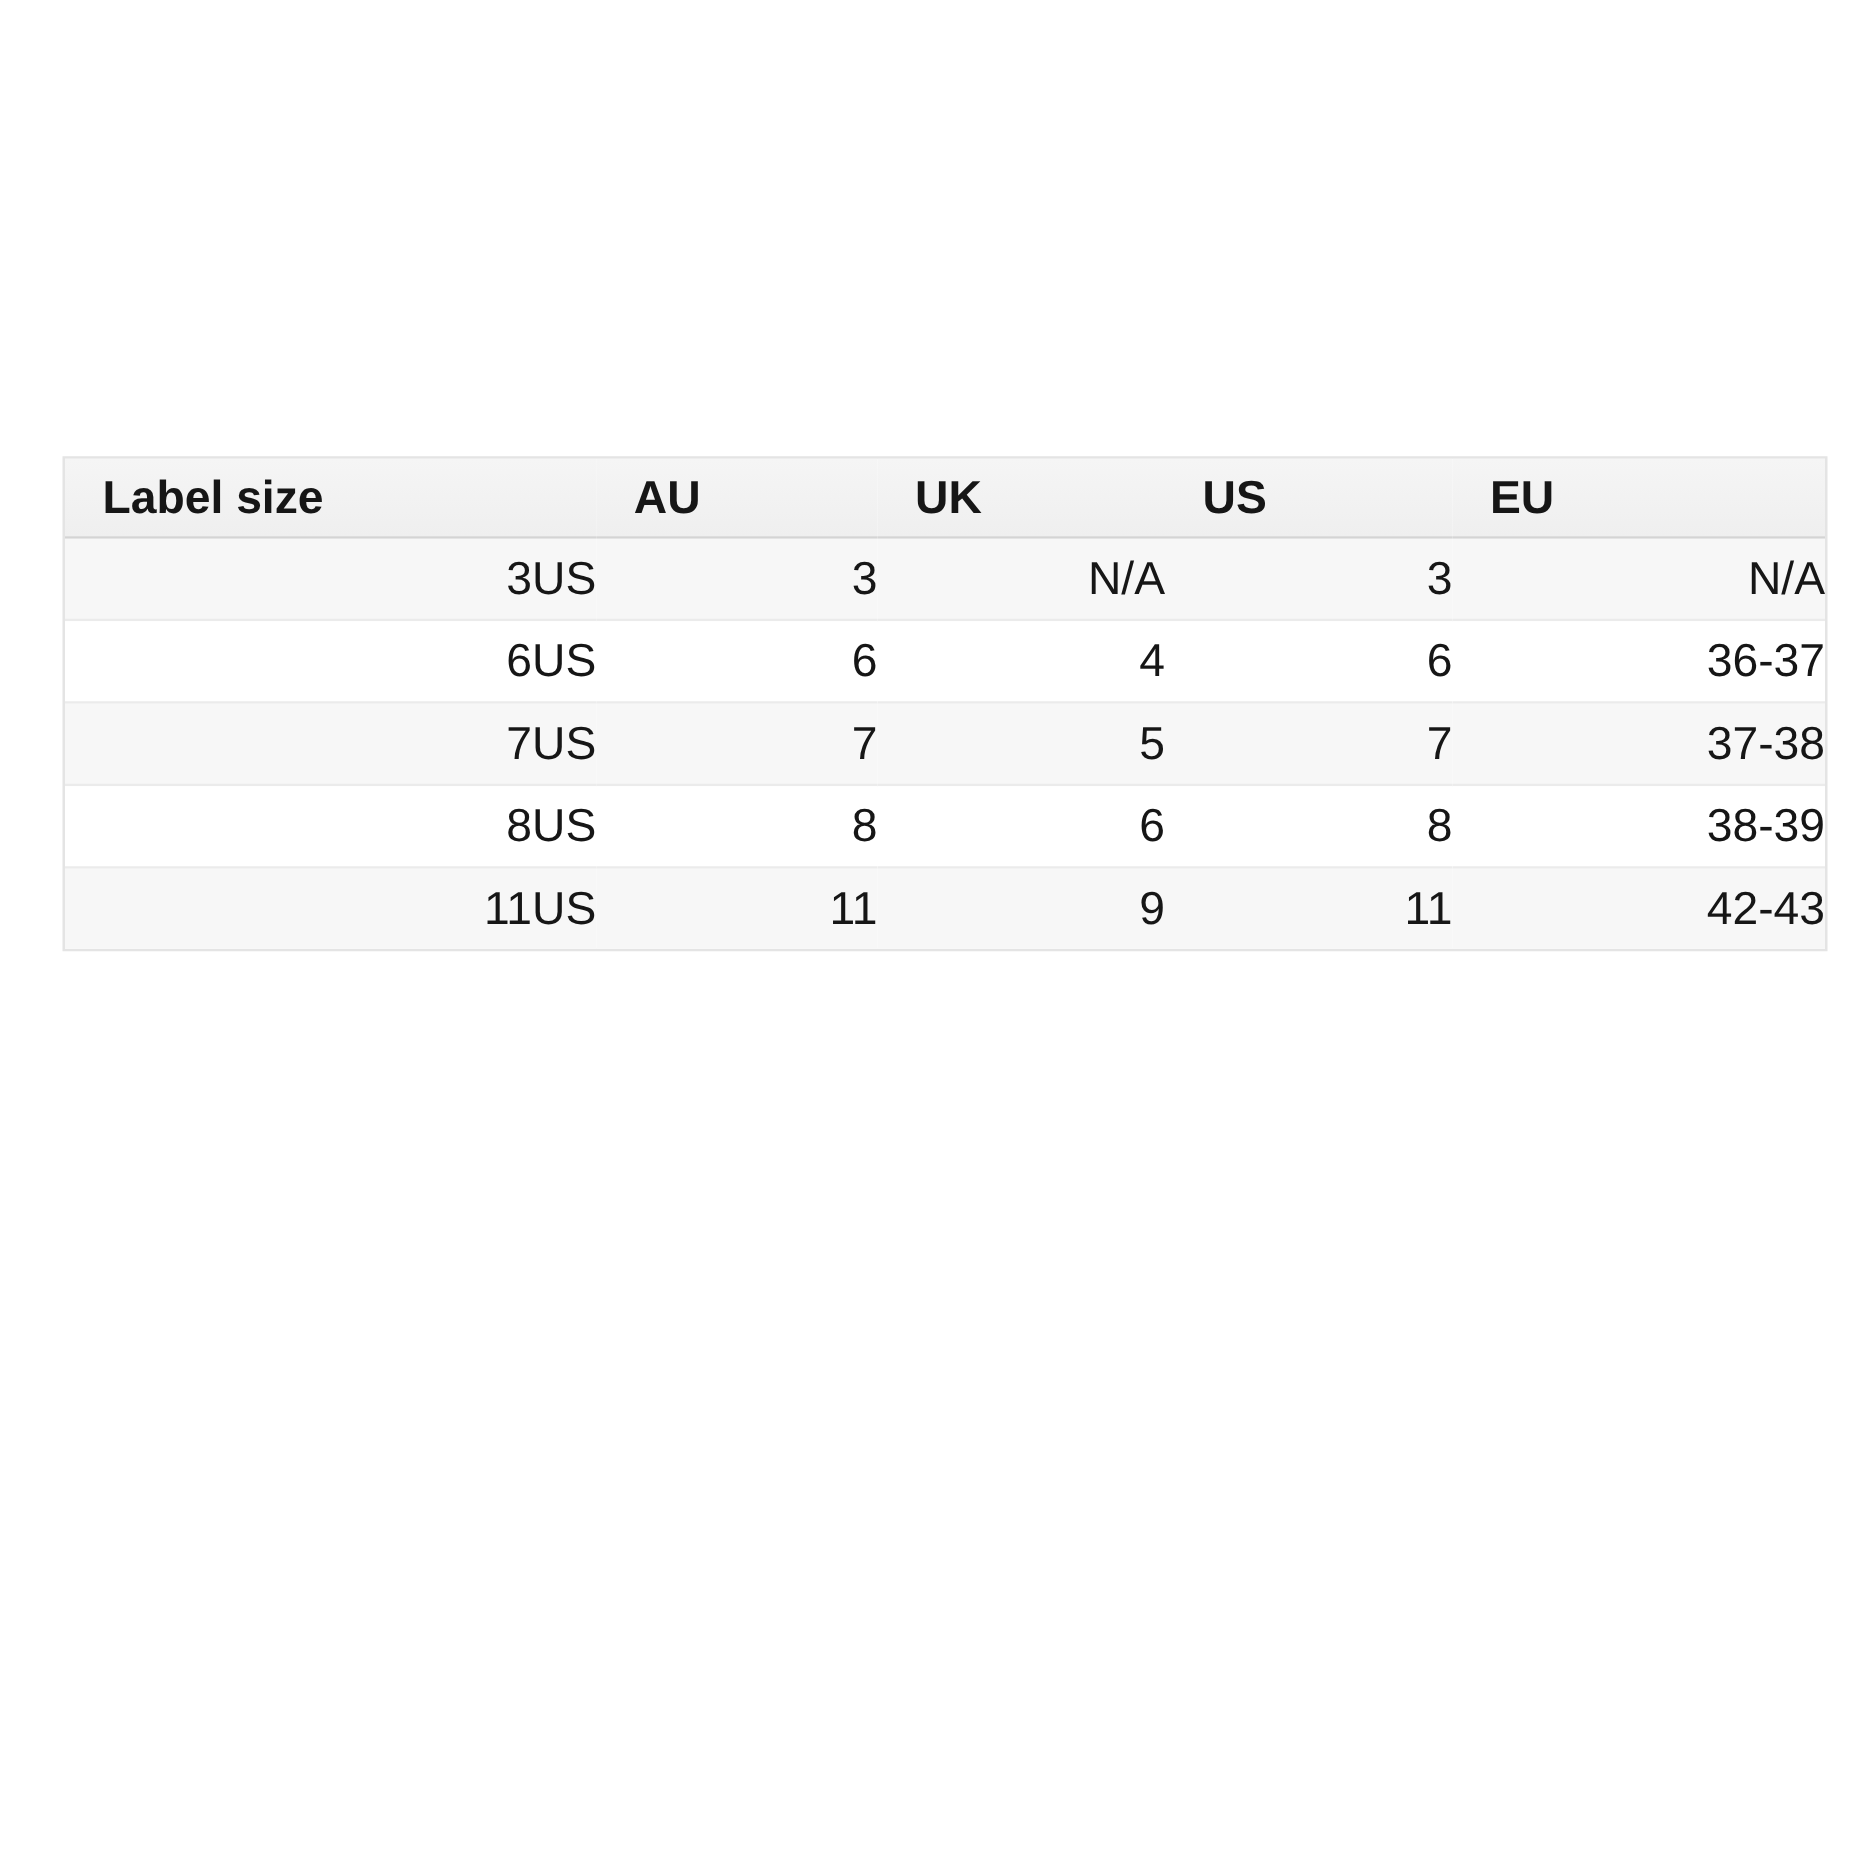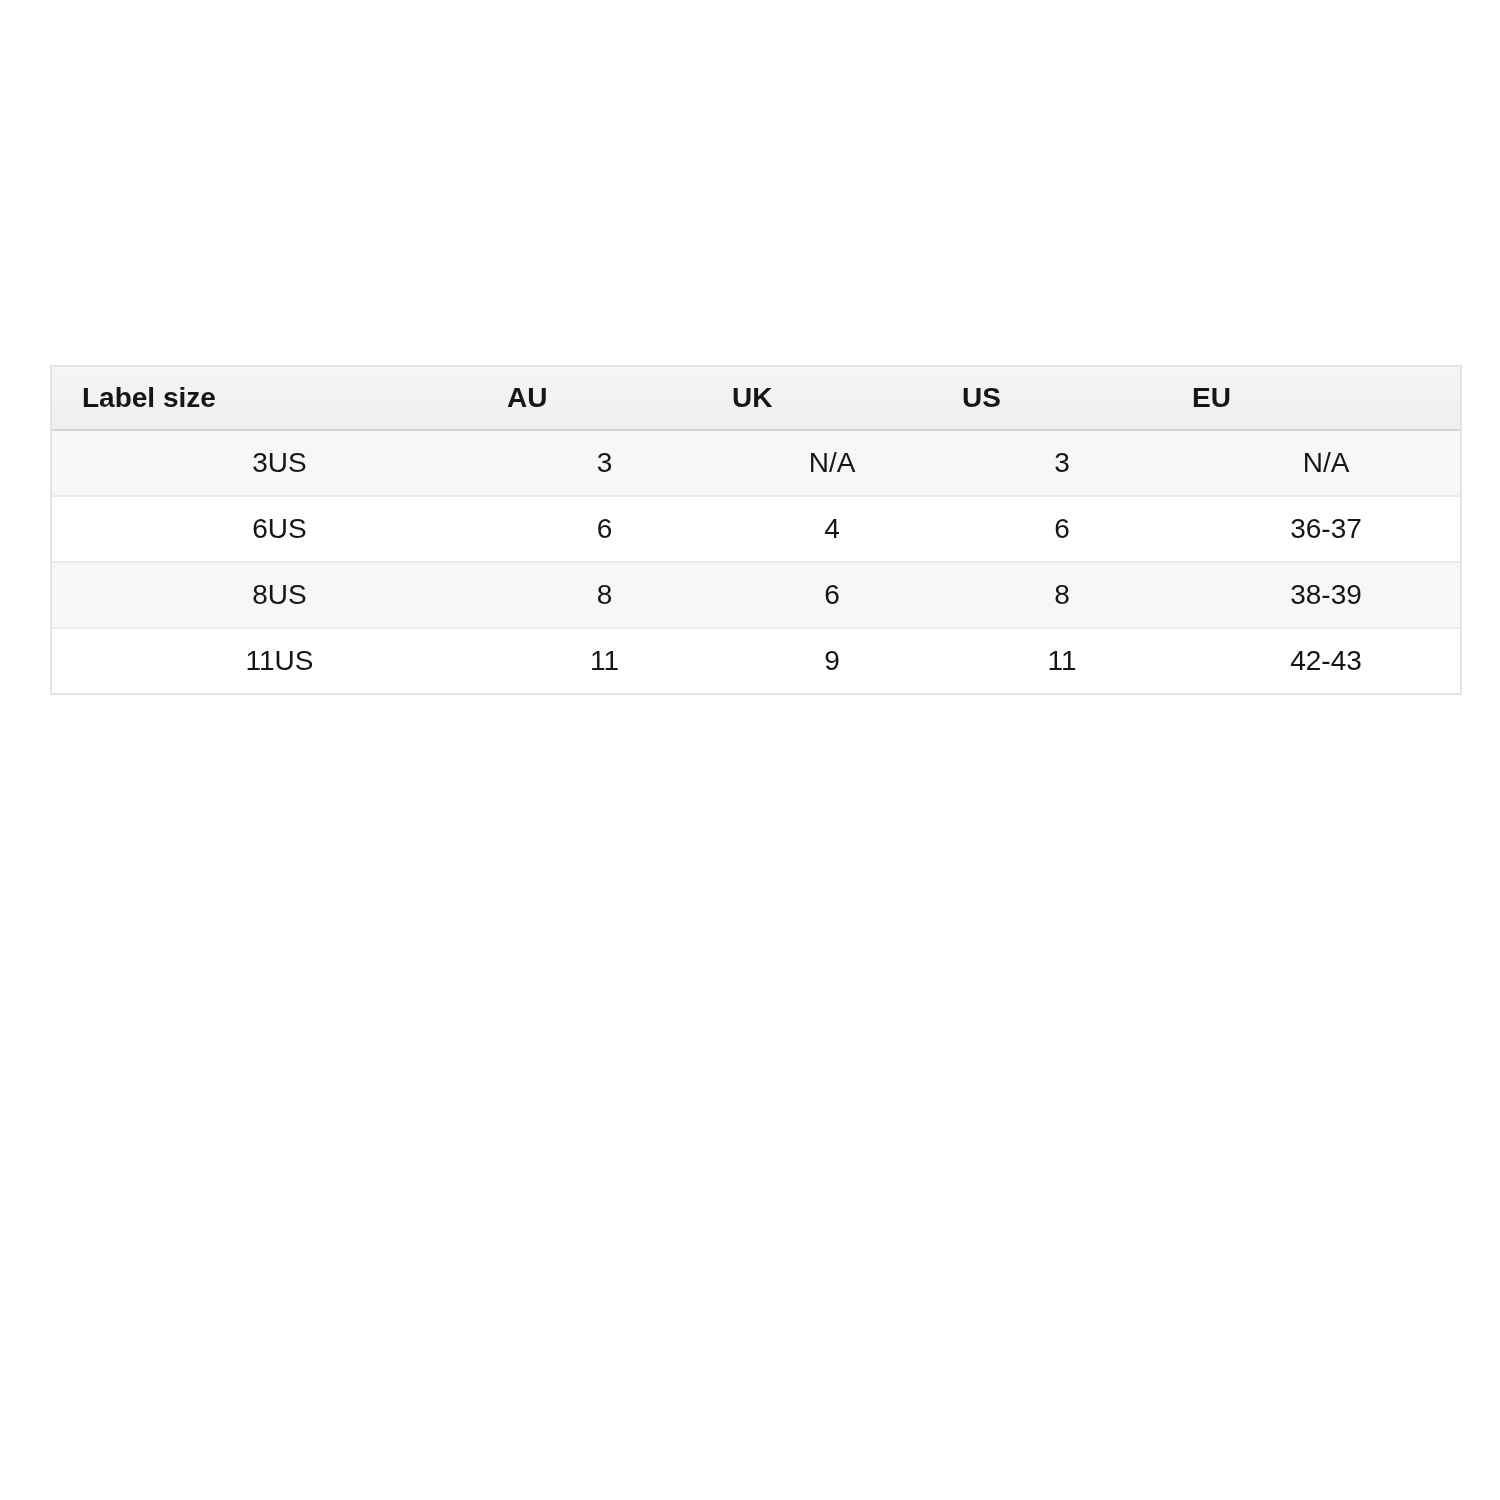--- a/index.html
+++ b/index.html
@@ -21,42 +21,42 @@
     top: 365px;
     width: 1410px;
   }
   table.size-table {
     width: 100%;
     table-layout: fixed;
     border-collapse: separate;
     border-spacing: 0;
     border: 2px solid #e4e4e4;
     color: #161616;
-    font-size: 28px;
+    font-size: 37px;
   }
   table.size-table col.c-label { width: 425px; }
   table.size-table col.c-au    { width: 225px; }
   table.size-table col.c-uk    { width: 230px; }
   table.size-table col.c-us    { width: 230px; }
   table.size-table col.c-eu    { width: 298px; }
 
   table.size-table th {
     height: 62px;
     text-align: left;
     vertical-align: middle;
     padding: 0 0 0 30px;
     font-weight: bold;
     background: linear-gradient(#f5f5f5, #efefef);
     border-bottom: 2px solid #d4d4d4;
     white-space: nowrap;
     overflow: hidden;
   }
   table.size-table td {
     height: 64px;
-    text-align: center;
+    text-align: right;
     vertical-align: middle;
     padding: 0 0 0 30px;
     border-bottom: 2px solid #ebebeb;
     white-space: nowrap;
     overflow: hidden;
   }
   table.size-table tbody tr:nth-child(odd) td  { background: #f7f7f7; }
   table.size-table tbody tr:nth-child(even) td { background: #ffffff; }
   table.size-table tbody tr:last-child td { border-bottom: none; }
 </style>
@@ -91,20 +91,27 @@
     <td>N/A</td>
   </tr>
           <tr>
     <td>6US</td>
     <td>6</td>
     <td>4</td>
     <td>6</td>
     <td>36-37</td>
   </tr>
           <tr>
+    <td>7US</td>
+    <td>7</td>
+    <td>5</td>
+    <td>7</td>
+    <td>37-38</td>
+  </tr>
+          <tr>
     <td>8US</td>
     <td>8</td>
     <td>6</td>
     <td>8</td>
     <td>38-39</td>
   </tr>
           <tr>
     <td>11US</td>
     <td>11</td>
     <td>9</td>

